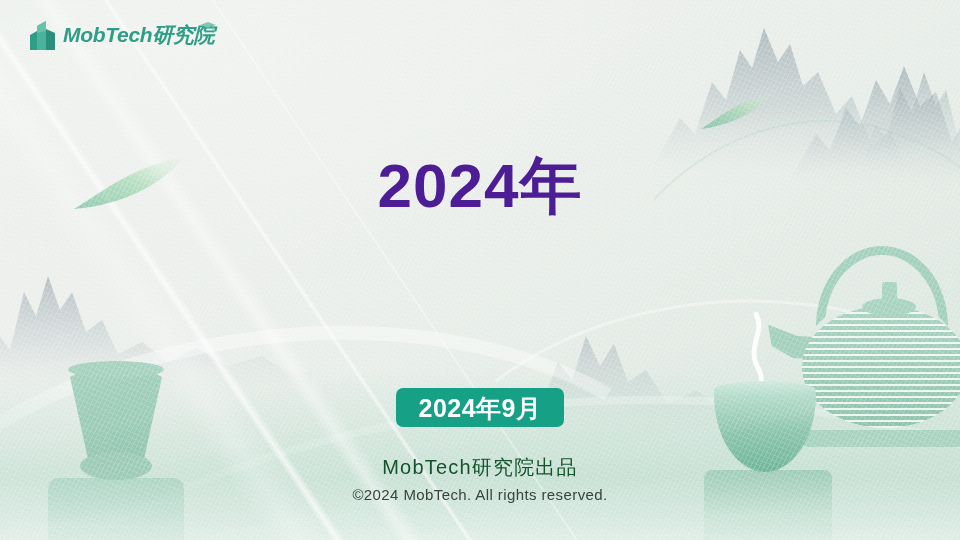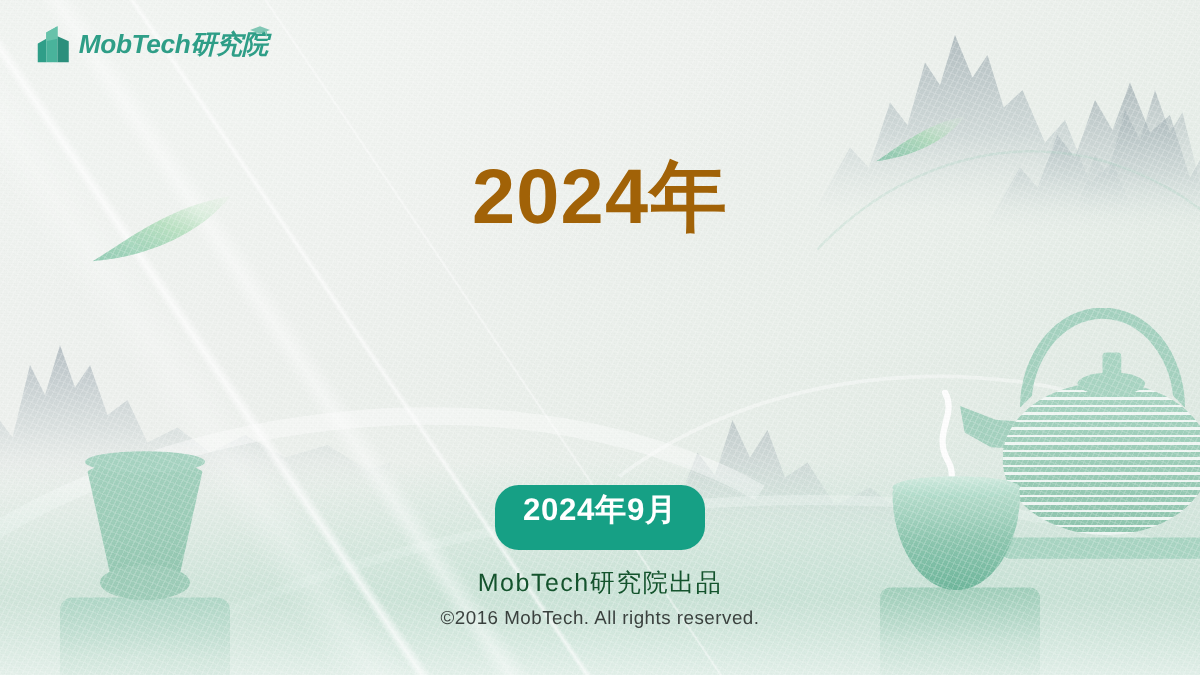--- a/index.html
+++ b/index.html
@@ -174,36 +174,37 @@
     color:#2e9e87; letter-spacing:-.3px; white-space:nowrap;
     font-family:"Liberation Sans","DejaVu Sans",sans-serif;
   }
   .logo-cap { position:absolute; right:-3px; top:-3px; width:18px; height:10px; }
 
   
   .title-wrap {
     position:absolute; left:0; right:0; top:126px; text-align:center;
   }
   .title-line1 {
-    font-size:62px; font-weight:bold; color:#a16207;
+    font-size:62px; font-weight:bold; color:#4c1d95;
     letter-spacing:1px; line-height:1.02;
     font-family:"Liberation Sans","DejaVu Sans",sans-serif;
+    margin-top:28px;
   }
   .title-line2 {
     font-size:66px; font-weight:bold; color:#0f9b85;
     letter-spacing:2px; line-height:1.18; margin-top:4px;
     font-family:"Liberation Sans","DejaVu Sans",sans-serif;
   }
 
   
   .badge-row { position:absolute; left:0; right:0; top:388px; text-align:center; }
   .badge {
     display:inline-block; background:#16A085; color:#ffffff;
-    font-size:25px; font-weight:bold; padding:7px 22px 17px;
-    border-radius:19px; letter-spacing:.5px; line-height:1.1;
+    font-size:25px; font-weight:bold; padding:7px 22px 4px;
+    border-radius:7px; letter-spacing:.5px; line-height:1.1;
     font-family:"Liberation Sans","DejaVu Sans",sans-serif;
   }
 
   
   .footer { position:absolute; left:0; right:0; top:452px; text-align:center; }
   .footer-main {
     font-size:20px; color:#14532d; letter-spacing:1.2px; line-height:1.5;
     font-family:"Liberation Sans","DejaVu Sans",sans-serif;
   }
   .footer-copy {
@@ -366,16 +367,16 @@
   <div class="title-wrap">
     <div class="title-line1">2024年</div>
   </div>
 
   <div class="badge-row">
     <span class="badge">2024年9月</span>
   </div>
 
   <div class="footer">
     <div class="footer-main">MobTech研究院出品</div>
-    <div class="footer-copy">©2016 MobTech. All rights reserved.</div>
+    <div class="footer-copy">©2024 MobTech. All rights reserved.</div>
   </div>
 
 </div>
 
 </body></html>

